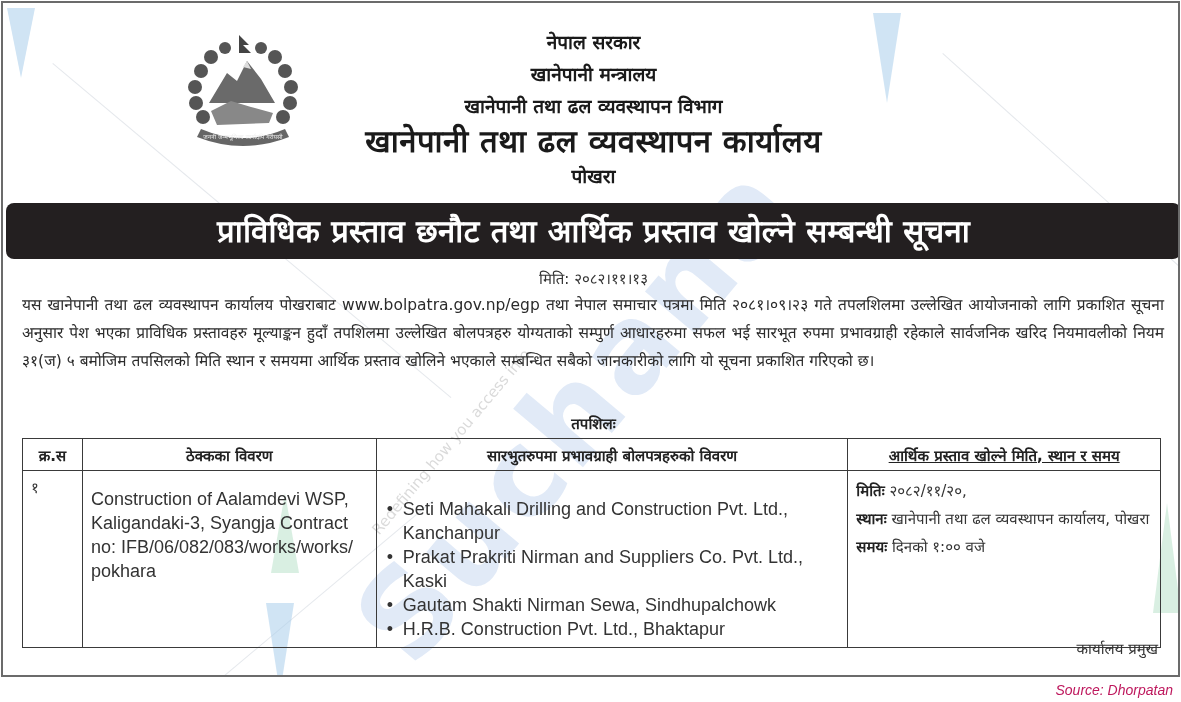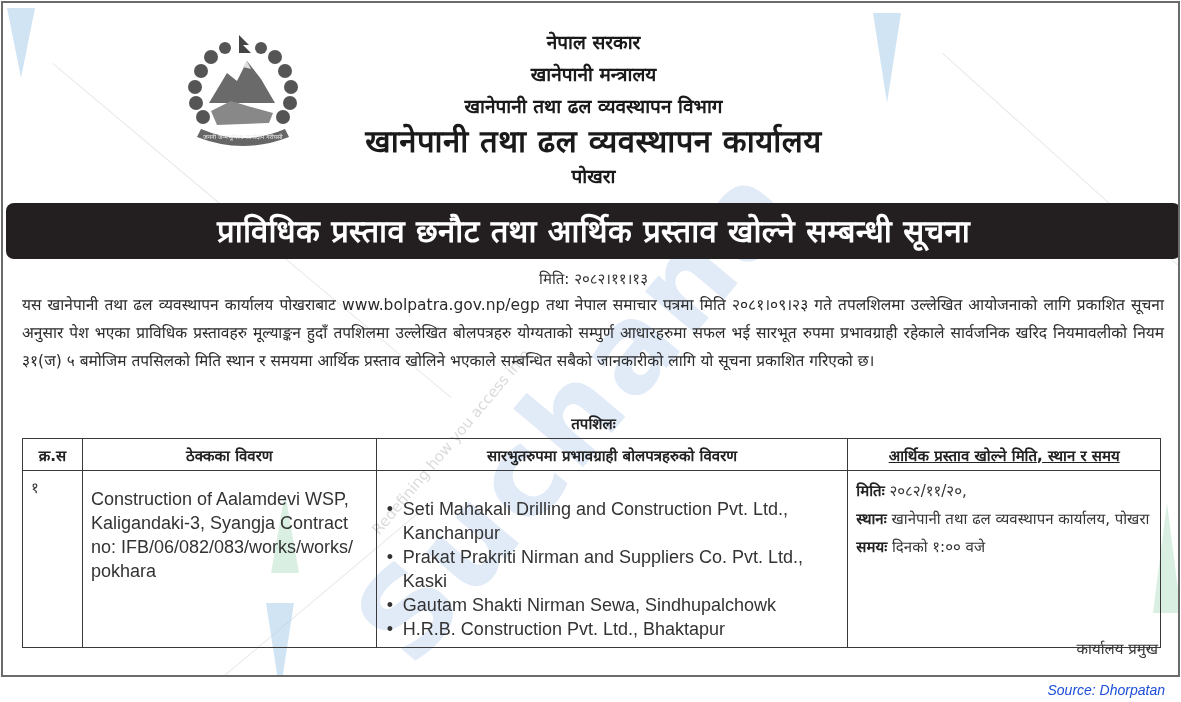--- a/index.html
+++ b/index.html
@@ -67,21 +67,21 @@
   .col-opening { width: 313px; text-decoration: underline; }
 
   .contract-text { font-family: "Liberation Sans", sans-serif; font-size: 18px; line-height: 24px; margin-top: 10px; }
   .bidder-list { list-style: none; font-family: "Liberation Sans", sans-serif; font-size: 18px; line-height: 24px; margin-top: 20px; }
   .bidder-list li { position: relative; padding-left: 18px; }
   .bidder-list li::before { content: "•"; position: absolute; left: 2px; top: 0; }
   .opening-line { font-size: 15px; line-height: 28px; }
   .opening-line b { color: #222; }
 
   .signatory { position: absolute; right: 20px; top: 635px; font-size: 15px; color: #333; }
-  .source { position: absolute; right: 16px; top: 682px; font-family: "Liberation Sans", sans-serif; font-style: italic; font-size: 14px; color: #1d4ed8; }
+  .source { position: absolute; right: 8px; top: 682px; font-family: "Liberation Sans", sans-serif; font-style: italic; font-size: 14px; color: #be185d; }
 </style>
 </head>
 <body>
 
 <div class="notice-frame">
 
   <div class="wm wm-line" style="left:50px;top:60px;width:520px;transform:rotate(40deg);"></div>
   <div class="wm wm-line" style="left:940px;top:50px;width:420px;transform:rotate(42deg);"></div>
   <div class="wm wm-line" style="left:200px;top:690px;width:300px;transform:rotate(-40deg);"></div>
   <div class="wm wm-spike blue" style="left:870px;top:10px;"></div>

